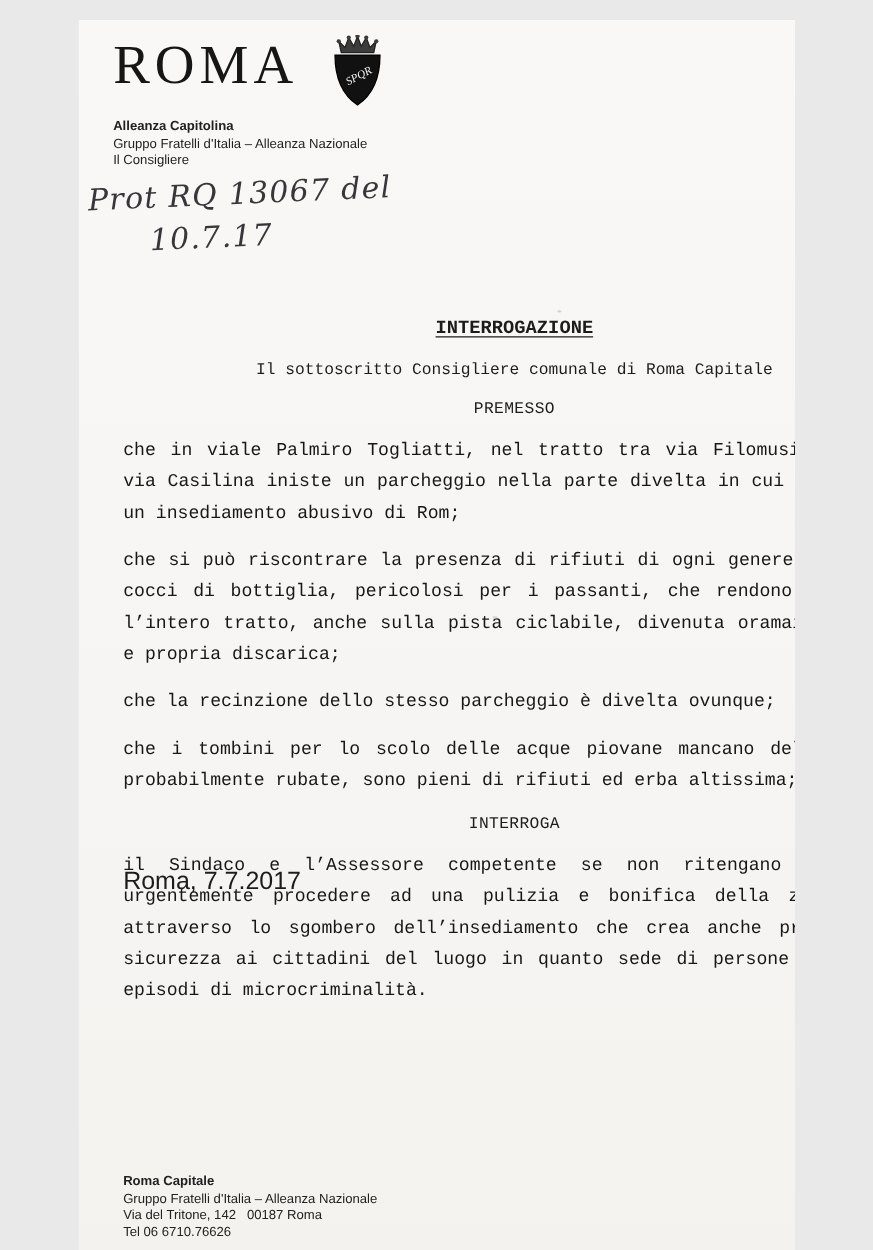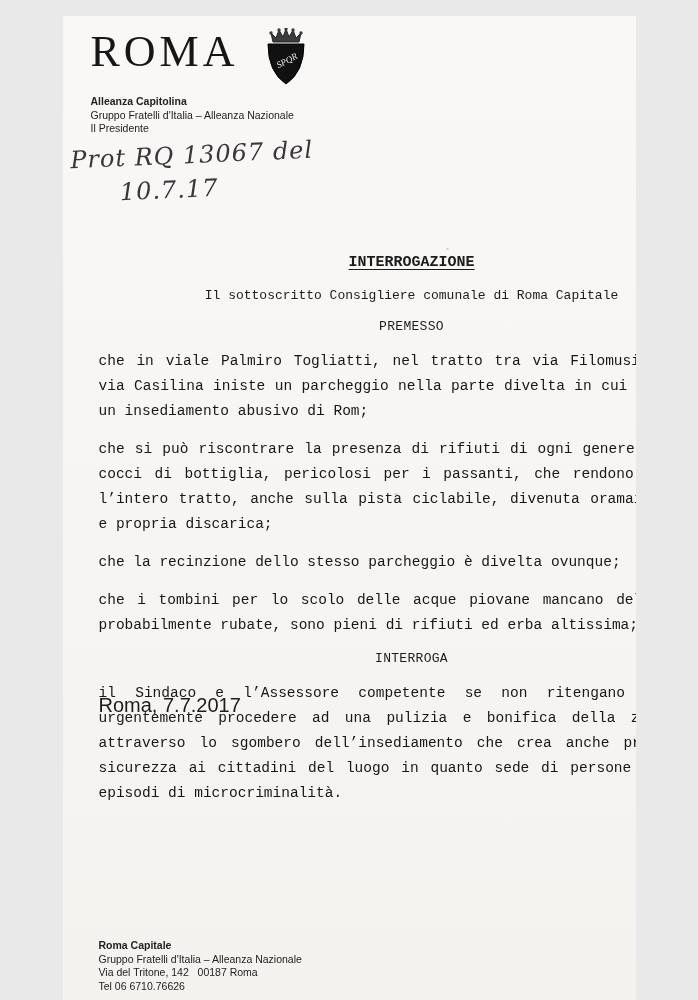--- a/index.html
+++ b/index.html
@@ -95,21 +95,21 @@
 
         <path d="M5 16 L41 16 Q41 44 23 56 Q5 44 5 16 Z" fill="#111" stroke="#000" stroke-width="1"></path>
         <text x="13" y="36" fill="#efefef" font-size="9" font-family="Liberation Serif, serif" font-style="italic" transform="rotate(-28 23 33)">SPQR</text>
       </svg>
     </div>
   </div>
 
   <div class="org-block">
     <div class="b">Alleanza Capitolina</div>
     <div>Gruppo Fratelli d'Italia – Alleanza Nazionale</div>
-    <div>Il Presidente</div>
+    <div>Il Consigliere</div>
   </div>
 
   <div class="protocol">
     <div class="line1">Prot RQ 13067 del</div>
     <div class="line2">10.7.17</div>
   </div>
 
   <div class="doc-body">
     <div class="doc-title">INTERROGAZIONE</div>
     <div class="doc-subtitle">Il sottoscritto Consigliere comunale di Roma Capitale</div>

